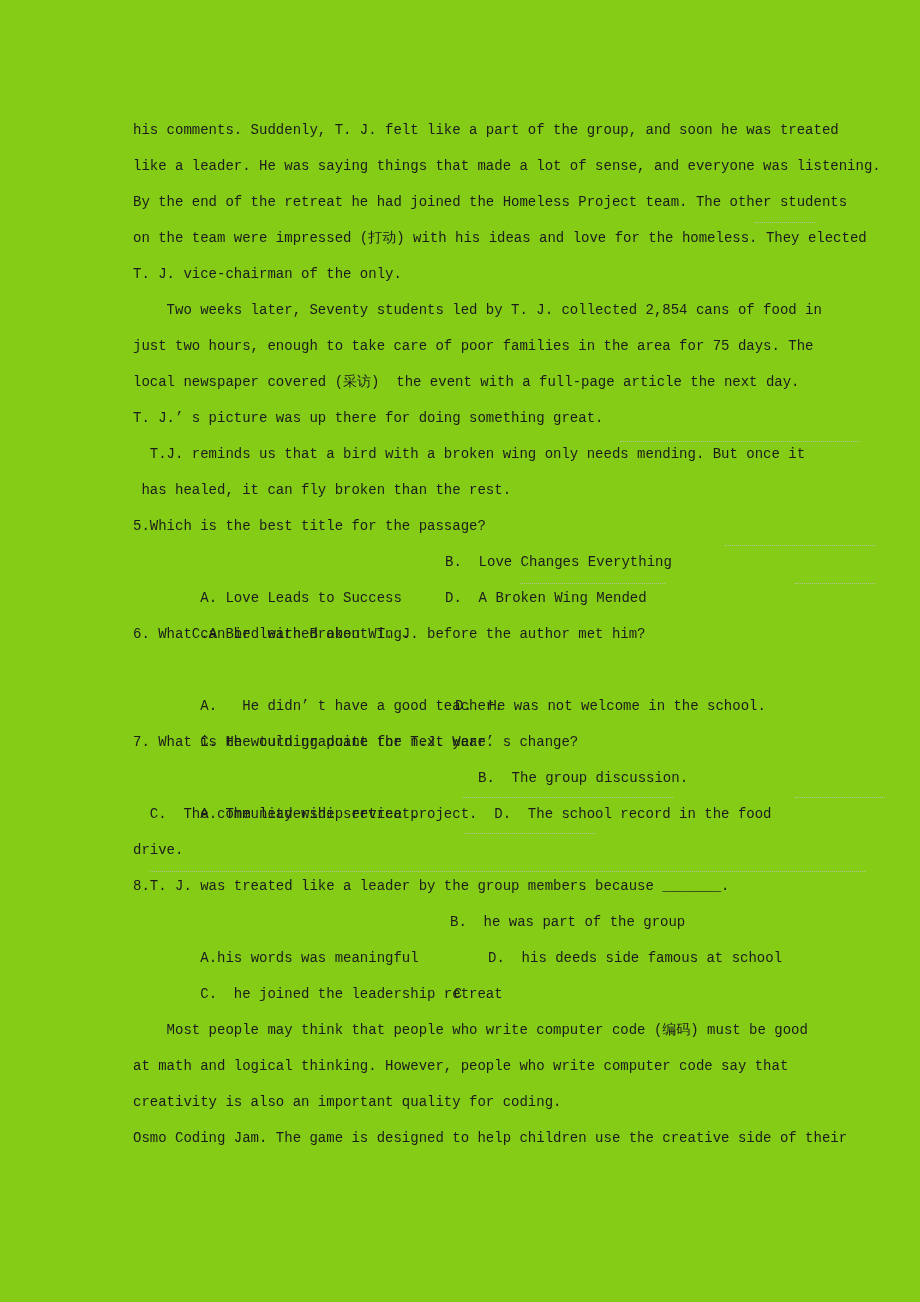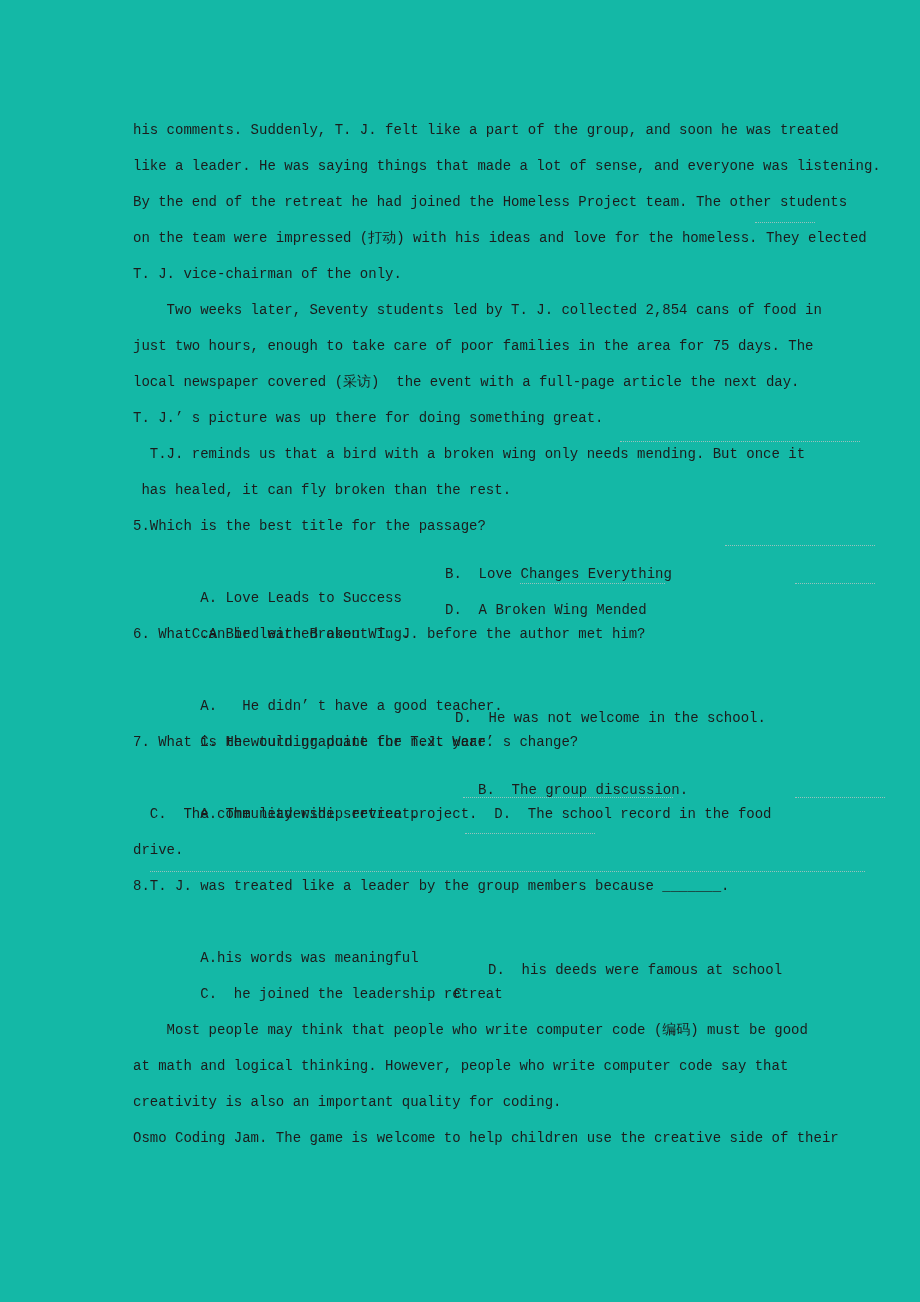--- a/index.html
+++ b/index.html
@@ -1,24 +1,24 @@
 <!DOCTYPE html>
 <html><head>
 <meta charset="utf-8">
 <style>
   html,body{margin:0;padding:0;}
   body{
     width:920px;height:1302px;background:#ffffff;
     font-family:"Liberation Mono","DejaVu Sans Mono",monospace;
     font-size:14px;color:#1c1c1c;
   }
-  .page{position:relative;width:920px;height:1302px;overflow:hidden;background:#14b8a6;}
+  .page{position:relative;width:920px;height:1302px;overflow:hidden;background:#84cc16;}
   .content{position:absolute;left:133px;top:112px;width:775px;}
   .line{height:36px;line-height:36px;white-space:pre;position:relative;}
-  .optR{position:absolute;top:12px;white-space:pre;}
+  .optR{position:absolute;top:0;white-space:pre;}
   .center{width:650px;text-align:center;}
   .artifact{position:absolute;border-top:1px dotted #c4c4c4;opacity:.75;height:0;}
 </style>
 </head>
 <body>
 
 <div class="page">
 
   <div class="content">
 
@@ -59,33 +59,34 @@
     <div class="line">
       <span>  A. The leadership retreat.</span>
       <span class="optR" style="left:345px">B.  The group discussion.</span>
     </div>
     <div class="line">  C.  The community-wide service project.  D.  The school record in the food</div>
     <div class="line">drive.</div>
 
     <div class="line">8.T. J. was treated like a leader by the group members because _______.</div>
     <div class="line">
       <span>  A.his words was meaningful</span>
+      <span class="optR" style="left:317px">B.  he was part of the group</span>
     </div>
     <div class="line">
       <span>  C.  he joined the leadership retreat</span>
-      <span class="optR" style="left:355px">D.  his deeds were famous at school</span>
+      <span class="optR" style="left:355px">D.  his deeds side famous at school</span>
     </div>
 
     <div class="line center">C</div>
 
     <div class="line">    Most people may think that people who write computer code (编码) must be good</div>
     <div class="line">at math and logical thinking. However, people who write computer code say that</div>
     <div class="line">creativity is also an important quality for coding.</div>
 
-    <div class="line">Osmo Coding Jam. The game is welcome to help children use the creative side of their</div>
+    <div class="line">Osmo Coding Jam. The game is designed to help children use the creative side of their</div>
 
   </div>
 
   <div class="artifact" style="top:222px;left:755px;width:60px"></div>
   <div class="artifact" style="top:441px;left:620px;width:240px"></div>
   <div class="artifact" style="top:545px;left:725px;width:150px"></div>
   <div class="artifact" style="top:583px;left:520px;width:145px"></div>
   <div class="artifact" style="top:583px;left:795px;width:80px"></div>
   <div class="artifact" style="top:797px;left:463px;width:210px"></div>
   <div class="artifact" style="top:797px;left:795px;width:90px"></div>

